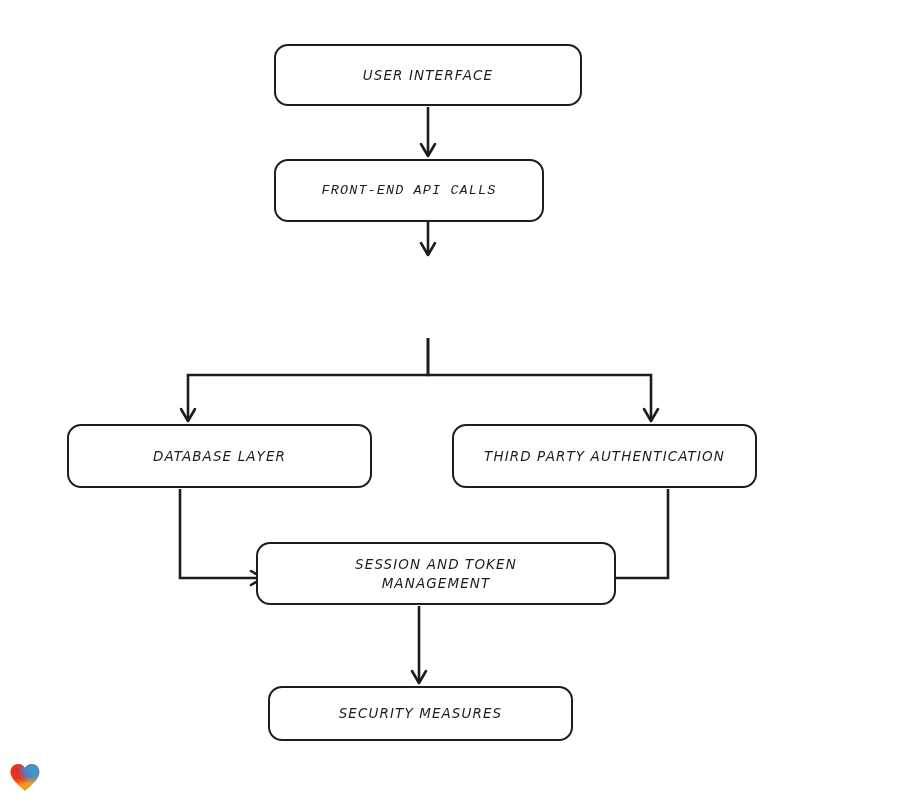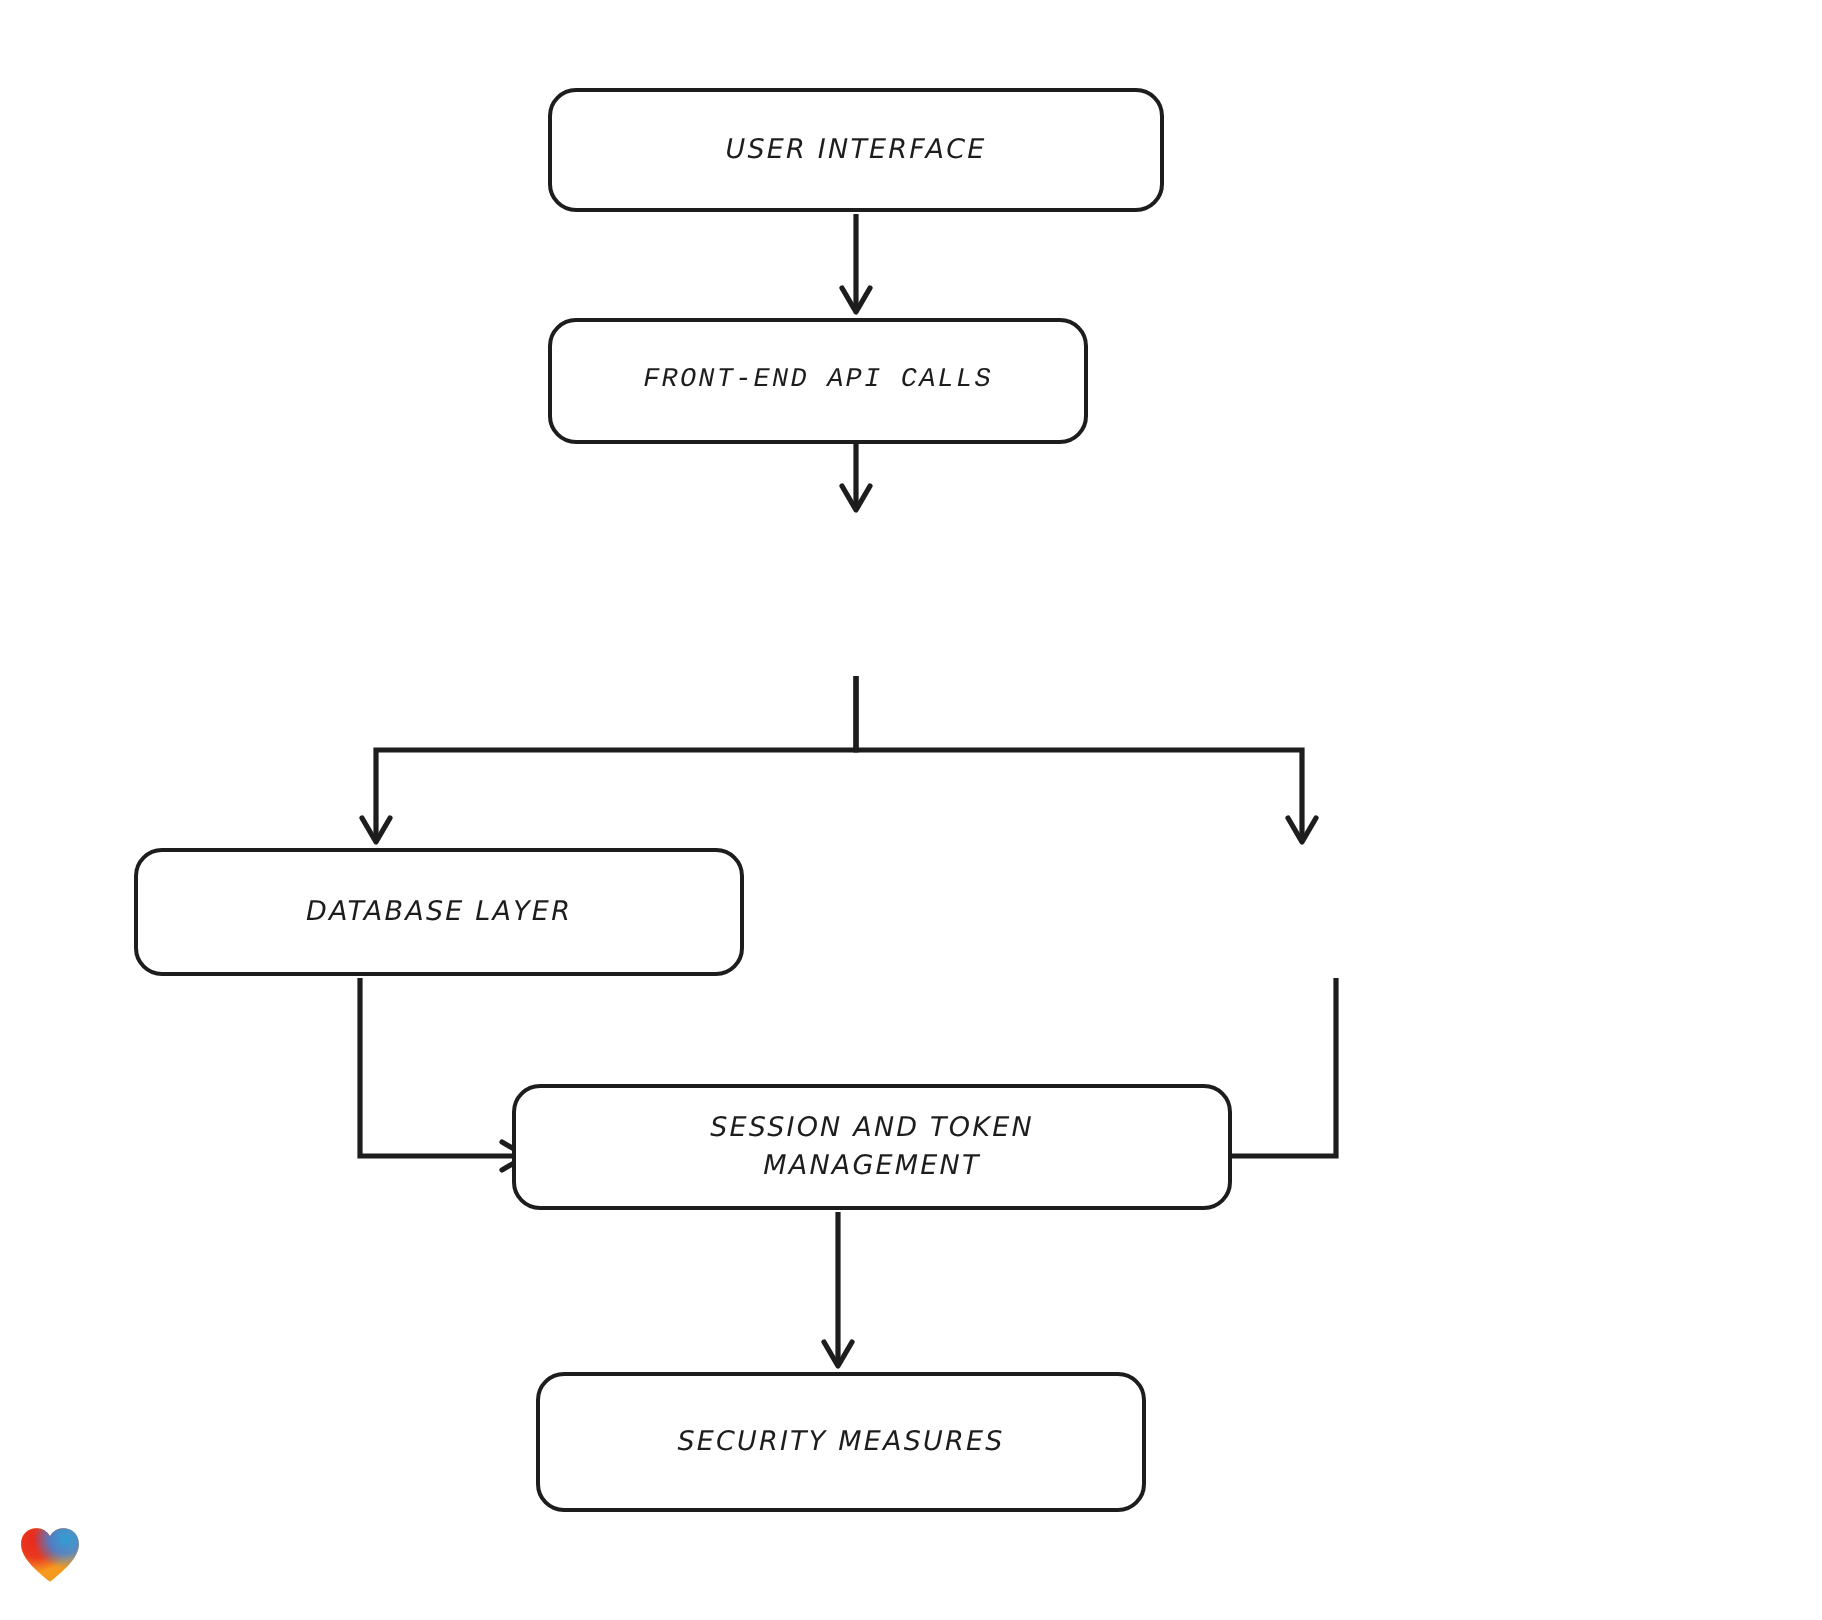--- a/index.html
+++ b/index.html
@@ -76,26 +76,29 @@
 
   <div class="node" style="left:274px; top:159px; width:270px; height:63px;font-family:Liberation Mono, monospace;">
     <span class="node-label">FRONT-END API CALLS</span>
   </div>
 
 
   <div class="node" style="left:67px; top:424px; width:305px; height:64px;">
     <span class="node-label">DATABASE LAYER</span>
   </div>
 
+  <div class="node" style="left:452px; top:424px; width:305px; height:64px;">
+    <span class="node-label">THIRD PARTY AUTHENTICATION</span>
+  </div>
 
   <div class="node" style="left:256px; top:542px; width:360px; height:63px;">
     <span class="node-label label-narrower">SESSION AND TOKEN MANAGEMENT</span>
   </div>
 
-  <div class="node" style="left:268px; top:686px; width:305px; height:70px;">
+  <div class="node" style="left:268px; top:686px; width:305px; height:55px;">
     <span class="node-label">SECURITY MEASURES</span>
   </div>
 
   <svg class="brand-logo" viewBox="0 0 32 32" xmlns="http://www.w3.org/2000/svg">
     <defs>
       <radialGradient id="rg-red" cx="0.26" cy="0.22" r="0.60">
         <stop offset="0%" stop-color="#e8281e" stop-opacity="1"></stop>
         <stop offset="55%" stop-color="#e8281e" stop-opacity="0.85"></stop>
         <stop offset="100%" stop-color="#e8281e" stop-opacity="0"></stop>
       </radialGradient>

